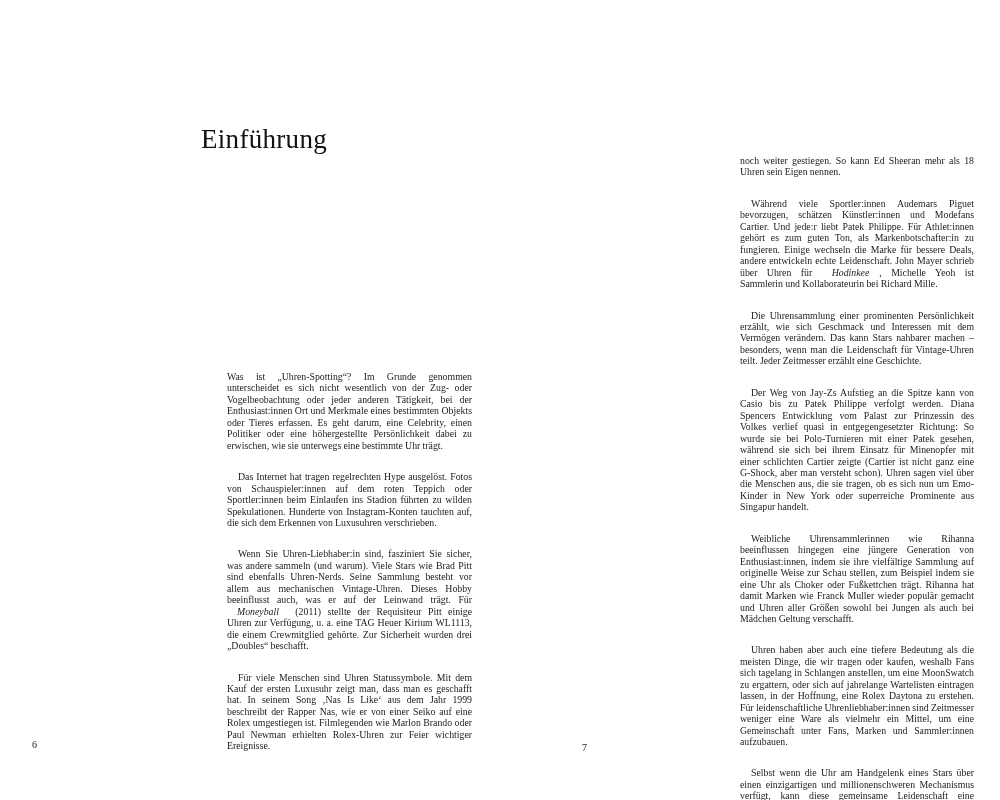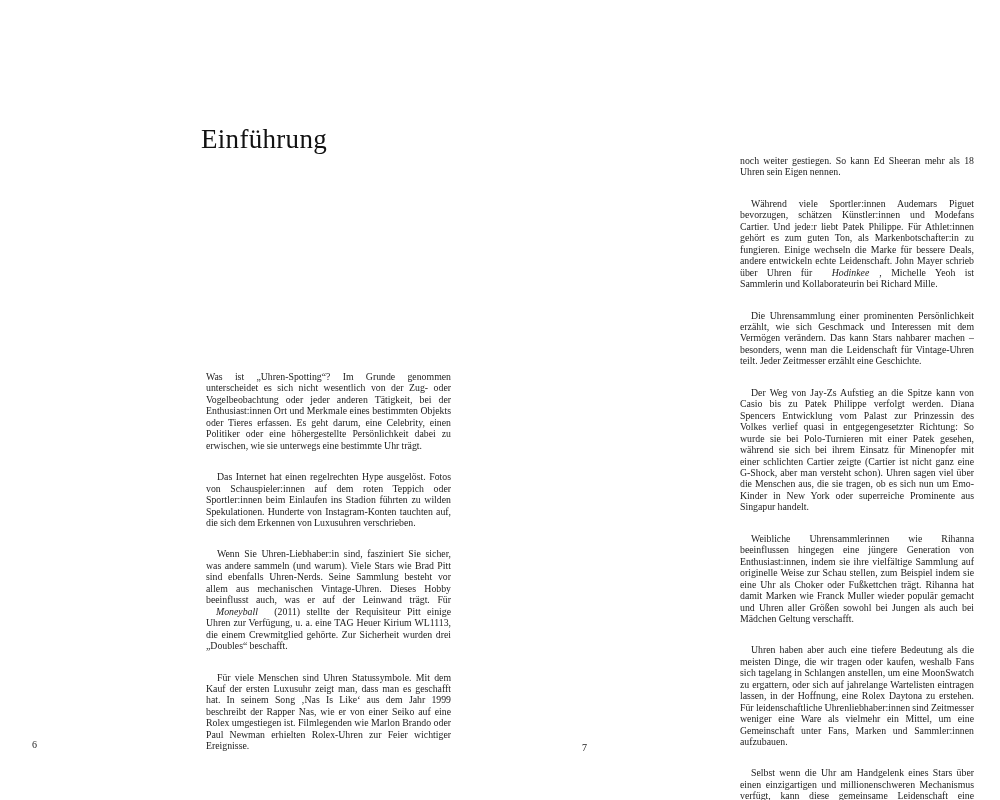--- a/index.html
+++ b/index.html
@@ -35,21 +35,21 @@
     font-size: 9.8px;
     line-height: 11.45px;
     text-indent: 11px;
     text-align: justify;
     word-spacing: -0.2px;
   }
   .body-col p.no-indent { text-indent: 0; }
   .body-col em { font-style: italic; margin-top: 28px; }
 
   .left-body {
-    left: 166px;
+    left: 187px;
     top: 331px;
     width: 285px;
   }
   .right-body {
     left: 700px;
     top: 115px;
     width: 274px;
   }
 
   .page-number {
@@ -63,21 +63,21 @@
 </head>
 <body>
 
 <div class="spread">
 
   <div class="page page-left">
     <h1 class="chapter-title">Einführung</h1>
 
     <div class="body-col left-body" lang="de">
       <p class="no-indent">Was ist „Uhren-Spotting“? Im Grunde genommen unterscheidet es sich nicht wesentlich von der Zug- oder Vogelbeobachtung oder jeder anderen Tätigkeit, bei der Enthusiast:innen Ort und Merkmale eines bestimmten Objekts oder Tieres erfassen. Es geht darum, eine Celebrity, einen Politiker oder eine höhergestellte Persönlichkeit dabei zu erwischen, wie sie unterwegs eine bestimmte Uhr trägt.</p>
-      <p>Das Internet hat einen regelrechten Hype ausgelöst. Fotos von Schauspieler:innen auf dem roten Teppich oder Sportler:innen beim Einlaufen ins Stadion führten zu wilden Spekulationen. Hunderte von Instagram-Konten tauchten auf, die sich dem Erkennen von Luxusuhren verschrieben.</p>
+      <p>Das Internet hat tragen regelrechten Hype ausgelöst. Fotos von Schauspieler:innen auf dem roten Teppich oder Sportler:innen beim Einlaufen ins Stadion führten zu wilden Spekulationen. Hunderte von Instagram-Konten tauchten auf, die sich dem Erkennen von Luxusuhren verschrieben.</p>
       <p>Wenn Sie Uhren-Liebhaber:in sind, fasziniert Sie sicher, was andere sammeln (und warum). Viele Stars wie Brad Pitt sind ebenfalls Uhren-Nerds. Seine Sammlung besteht vor allem aus mechanischen Vintage-Uhren. Dieses Hobby beeinflusst auch, was er auf der Leinwand trägt. Für <em>Moneyball</em> (2011) stellte der Requisiteur Pitt einige Uhren zur Verfügung, u. a. eine TAG Heuer Kirium WL1113, die einem Crewmitglied gehörte. Zur Sicherheit wurden drei „Doubles“ beschafft.</p>
       <p>Für viele Menschen sind Uhren Statussymbole. Mit dem Kauf der ersten Luxusuhr zeigt man, dass man es geschafft hat. In seinem Song ‚Nas Is Like‘ aus dem Jahr 1999 beschreibt der Rapper Nas, wie er von einer Seiko auf eine Rolex umgestiegen ist. Filmlegenden wie Marlon Brando oder Paul Newman erhielten Rolex-Uhren zur Feier wichtiger Ereignisse.</p>
     </div>
 
     <div class="page-number pn-left">6</div>
   </div>
 
   <div class="page page-right">
     <div class="body-col right-body" lang="de">
       <p class="no-indent">noch weiter gestiegen. So kann Ed Sheeran mehr als 18 Uhren sein Eigen nennen.</p>

